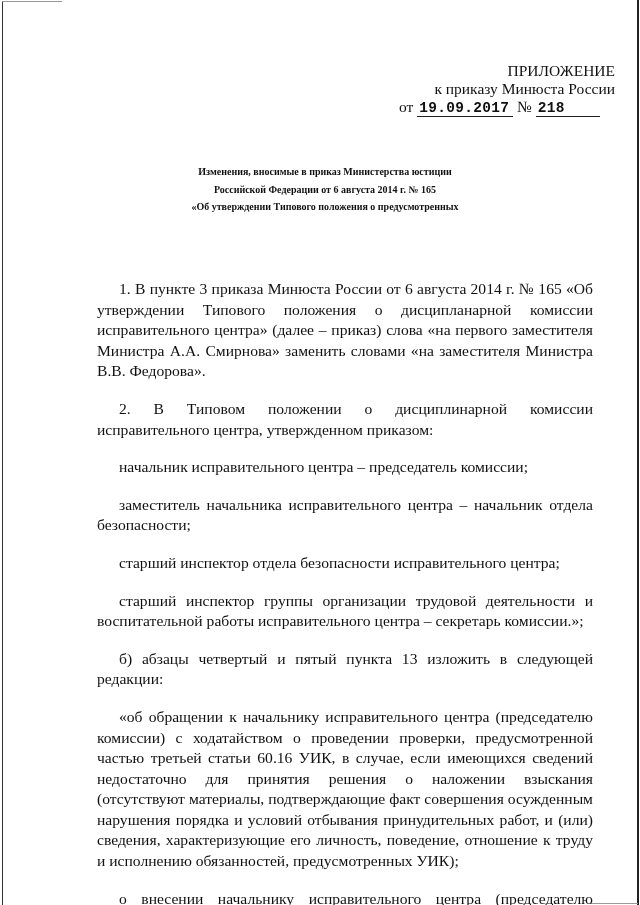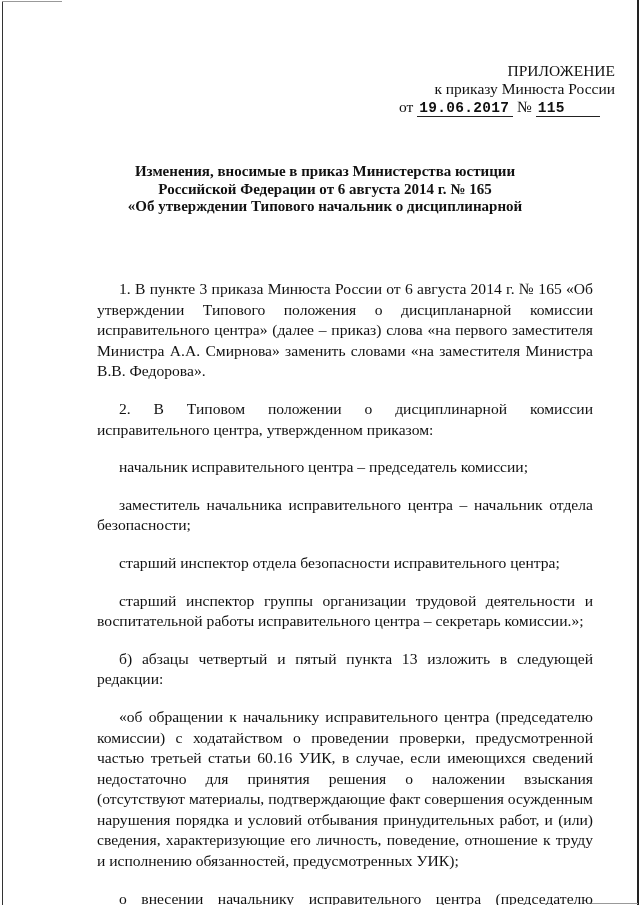--- a/index.html
+++ b/index.html
@@ -14,50 +14,50 @@
 
   .header-block { position: absolute; left: 395px; top: 62px; width: 220px; font-size: 15.5px; line-height: 18px; }
   .header-line { text-align: right; white-space: nowrap; }
   .header-annex { padding-left: 38px; }
   .header-ref { padding-left: 14px; }
   .header-date-line { text-align: left; white-space: nowrap; padding-left: 4px; }
   .filled { display: inline-block; border-bottom: 1px solid #222; font-weight: bold; font-size: 14.5px; letter-spacing: 0.3px; line-height: 15px; padding: 0 2px; }
   .date-field { width: 92px; }
   .num-field { width: 60px; }
 
-  .title-block { position: absolute; left: 100px; top: 163px; width: 450px; text-align: center; font-weight: bold; font-size: 15px; line-height: 17.5px; }
+  .title-block { position: absolute; left: 100px; top: 163px; width: 450px; text-align: center; font-weight: bold; font-size: 10px; line-height: 17.5px; }
   .title-line { white-space: nowrap; }
 
   .body-block { position: absolute; left: 80px; top: 262px; width: 530px; font-size: 15.6px; line-height: 20.6px; }
   .p { margin: 17px; text-align: justify; text-align-last: left; }
   .indent { text-indent: 22px; }
 </style>
 </head>
 <body>
 
 <div class="scan-border-left"></div>
 <div class="scan-border-right"></div>
 <div class="scan-border-top"></div>
 <div class="scan-border-bottom"></div>
 
 <div class="header-block serif">
   <div class="header-line header-annex">ПРИЛОЖЕНИЕ</div>
   <div class="header-line header-ref">к приказу Минюста России</div>
   <div class="header-date-line">
     <span>от</span>
-    <span class="filled date-field mono">19.06.2017</span>
+    <span class="filled date-field mono">19.09.2017</span>
     <span>№</span>
-    <span class="filled num-field mono">115</span>
+    <span class="filled num-field mono">218</span>
   </div>
 </div>
 
 <div class="title-block serif">
   <div class="title-line">Изменения, вносимые в приказ Министерства юстиции</div>
   <div class="title-line">Российской Федерации от 6 августа 2014 г. № 165</div>
-  <div class="title-line">«Об утверждении Типового начальник о дисциплинарной</div>
+  <div class="title-line">«Об утверждении Типового положения о предусмотренных</div>
 </div>
 
 <div class="body-block serif">
   <p class="p indent">1. В пункте 3 приказа Минюста России от 6 августа 2014 г. № 165 «Об утверждении Типового положения о дисципланарной комиссии исправительного центра» (далее – приказ) слова «на первого заместителя Министра А.А. Смирнова» заменить словами «на заместителя Министра В.В. Федорова».</p>
   <p class="p indent">2. В Типовом положении о дисциплинарной комиссии исправительного центра, утвержденном приказом:</p>
   <p class="p indent">начальник исправительного центра – председатель комиссии;</p>
   <p class="p indent">заместитель начальника исправительного центра – начальник отдела безопасности;</p>
   <p class="p indent">старший инспектор отдела безопасности исправительного центра;</p>
   <p class="p indent">старший инспектор группы организации трудовой деятельности и воспитательной работы исправительного центра – секретарь комиссии.»;</p>
   <p class="p indent">б) абзацы четвертый и пятый пункта 13 изложить в следующей редакции:</p>

